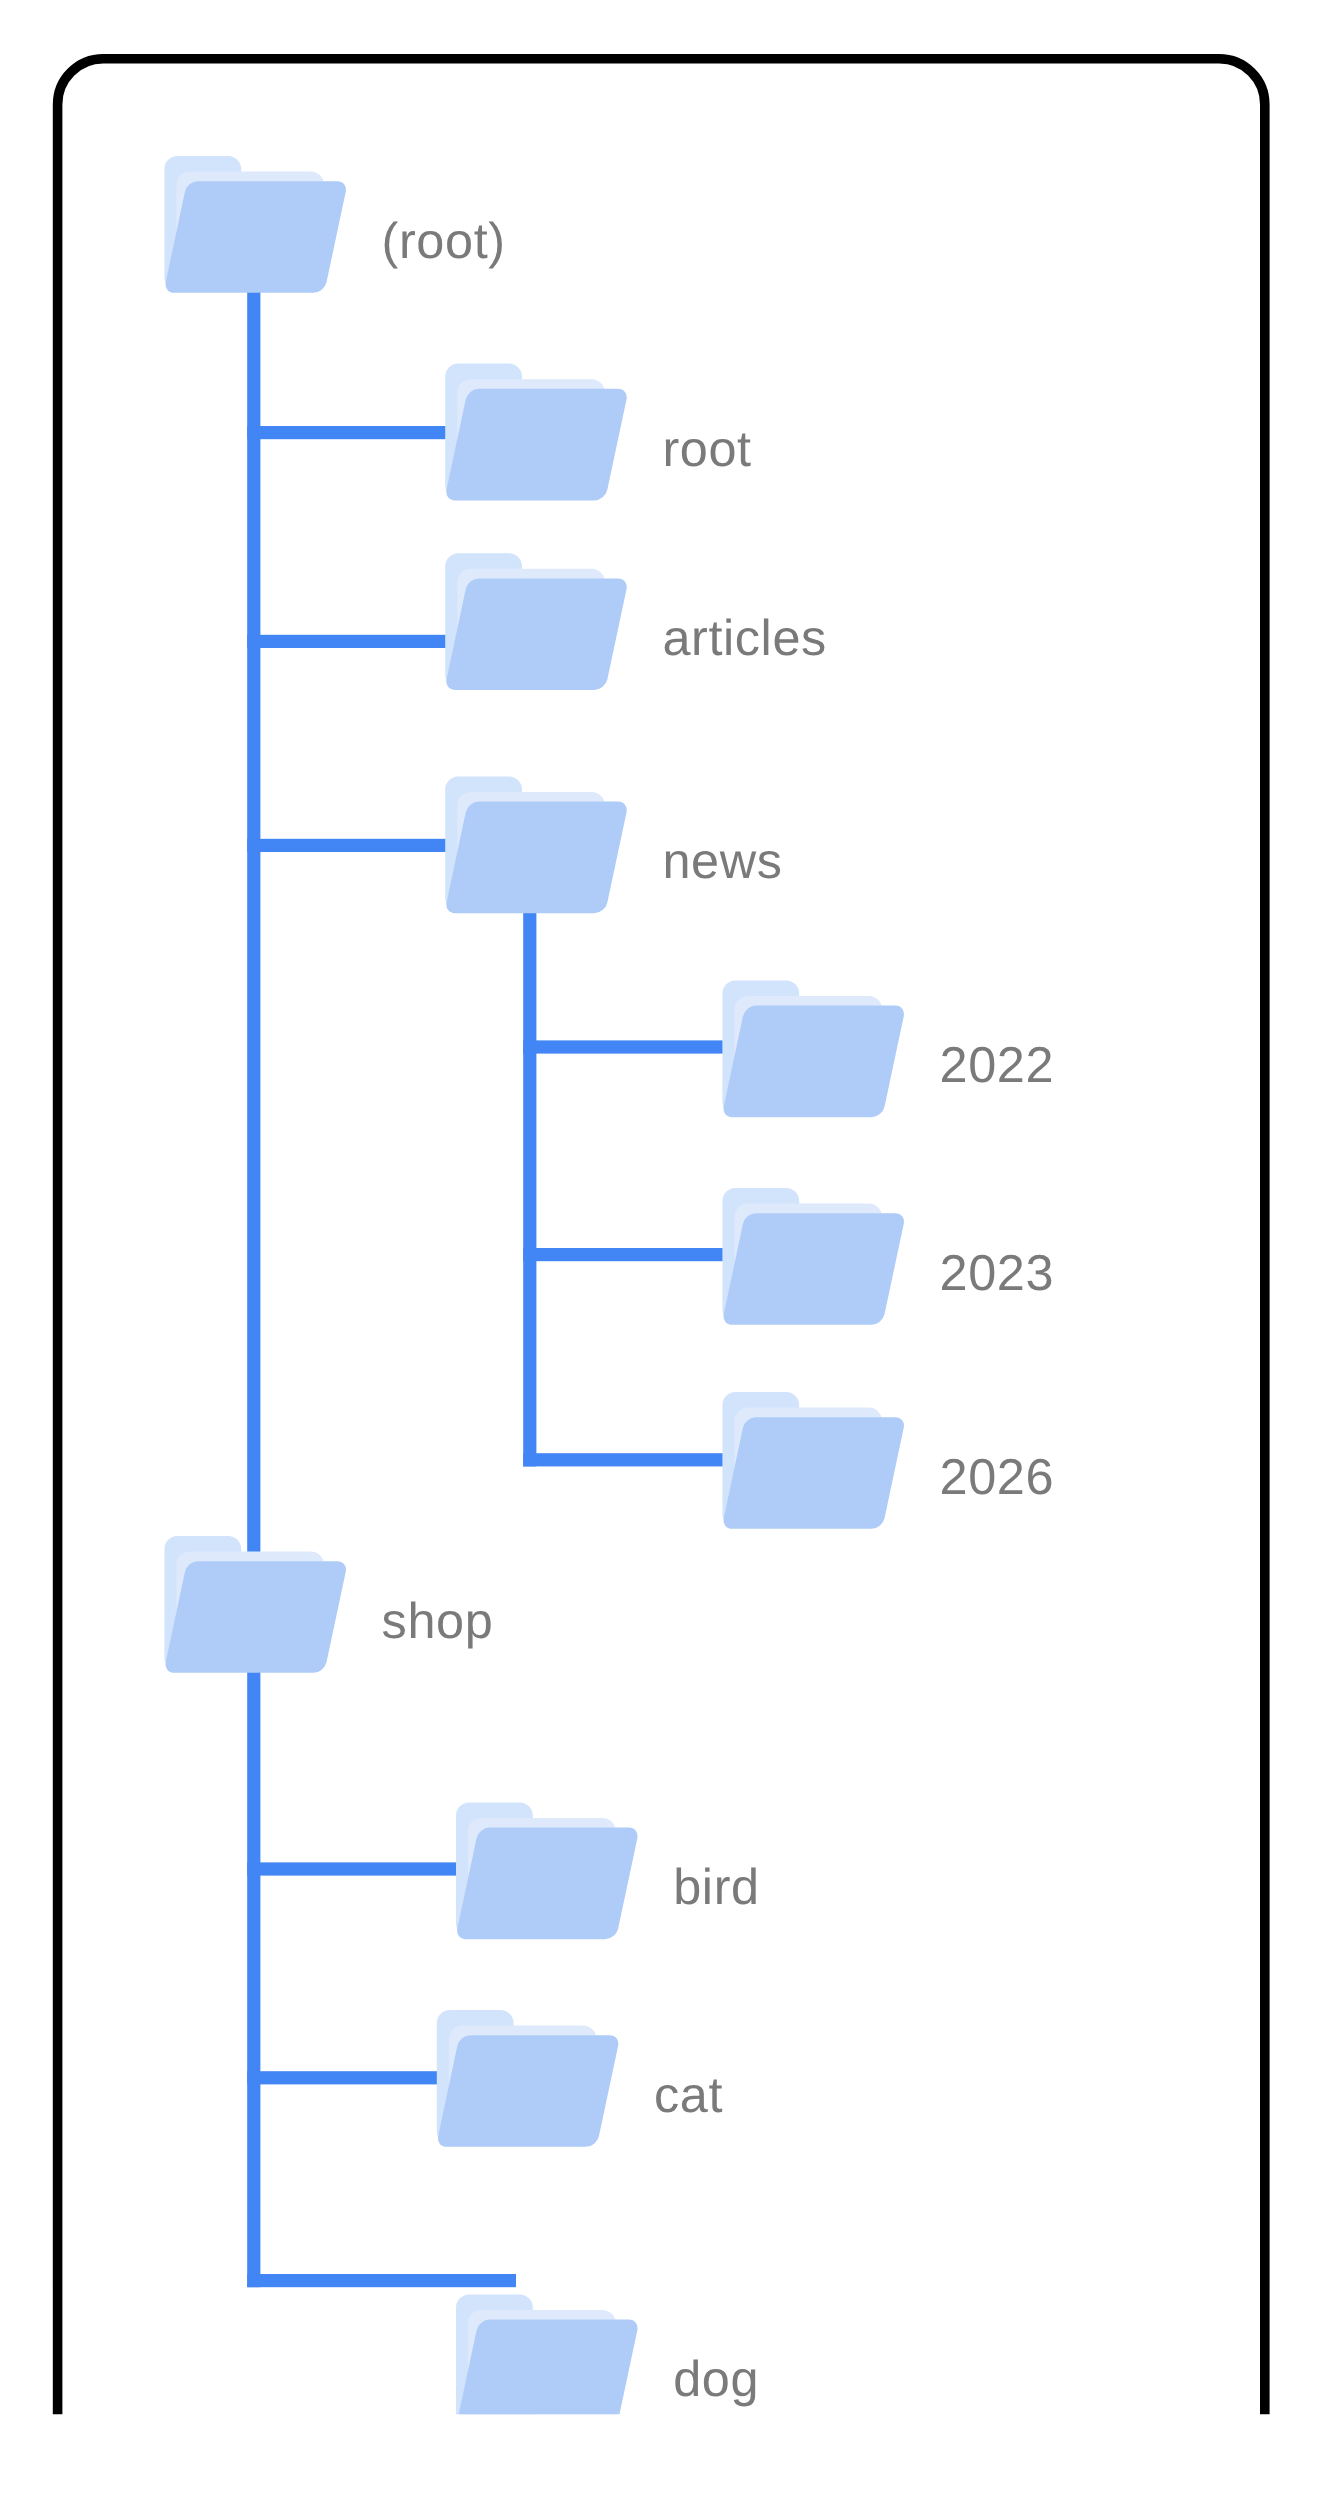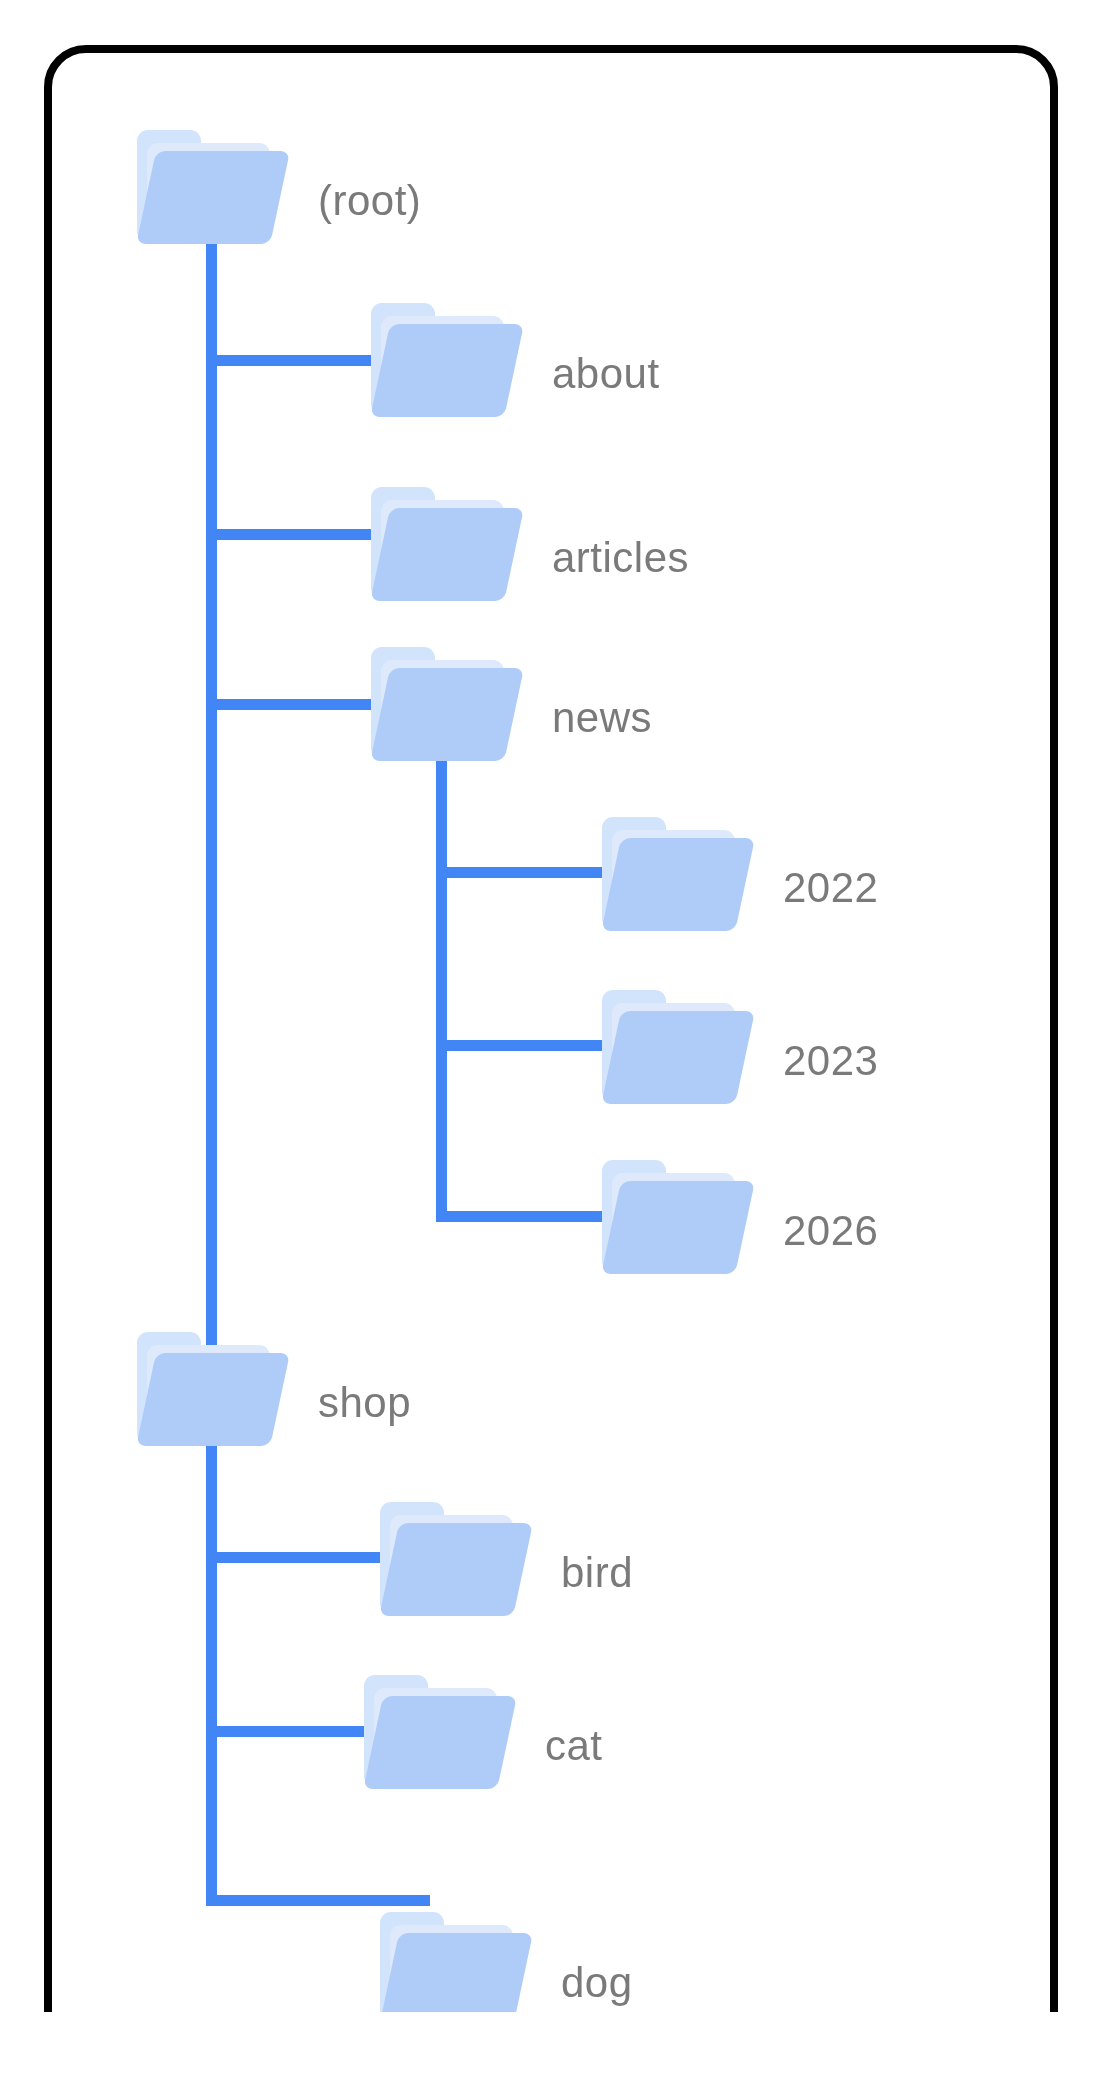--- a/index.html
+++ b/index.html
@@ -60,23 +60,23 @@
       <div class="f-front"></div>
     </div>
     <div class="node-label">(root)</div>
   </div>
       <div class="node" style="left: 371px; top: 303px;">
     <div class="folder-icon">
       <div class="f-back"></div>
       <div class="f-paper"></div>
       <div class="f-front"></div>
     </div>
-    <div class="node-label">about</div>
+    <div class="node-label">root</div>
   </div>
-      <div class="node" style="left: 371px; top: 487px;">
+      <div class="node" style="left: 371px; top: 461px;">
     <div class="folder-icon">
       <div class="f-back"></div>
       <div class="f-paper"></div>
       <div class="f-front"></div>
     </div>
     <div class="node-label">articles</div>
   </div>
       <div class="node" style="left: 371px; top: 647px; padding-left: 30px;">
     <div class="folder-icon">
       <div class="f-back"></div>
@@ -102,21 +102,21 @@
     <div class="node-label">2023</div>
   </div>
       <div class="node" style="left: 602px; top: 1160px;">
     <div class="folder-icon">
       <div class="f-back"></div>
       <div class="f-paper"></div>
       <div class="f-front"></div>
     </div>
     <div class="node-label">2026</div>
   </div>
-      <div class="node" style="left: 137px; top: 1332px; padding-left: 37px;">
+      <div class="node" style="left: 137px; top: 1280px; padding-left: 37px;">
     <div class="folder-icon">
       <div class="f-back"></div>
       <div class="f-paper"></div>
       <div class="f-front"></div>
     </div>
     <div class="node-label">shop</div>
   </div>
       <div class="node" style="left: 380px; top: 1502px;">
     <div class="folder-icon">
       <div class="f-back"></div>

